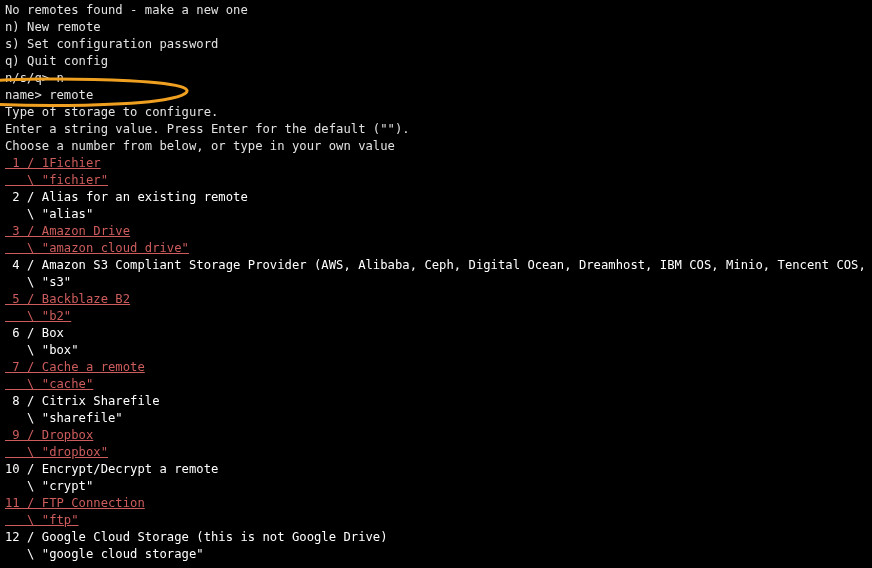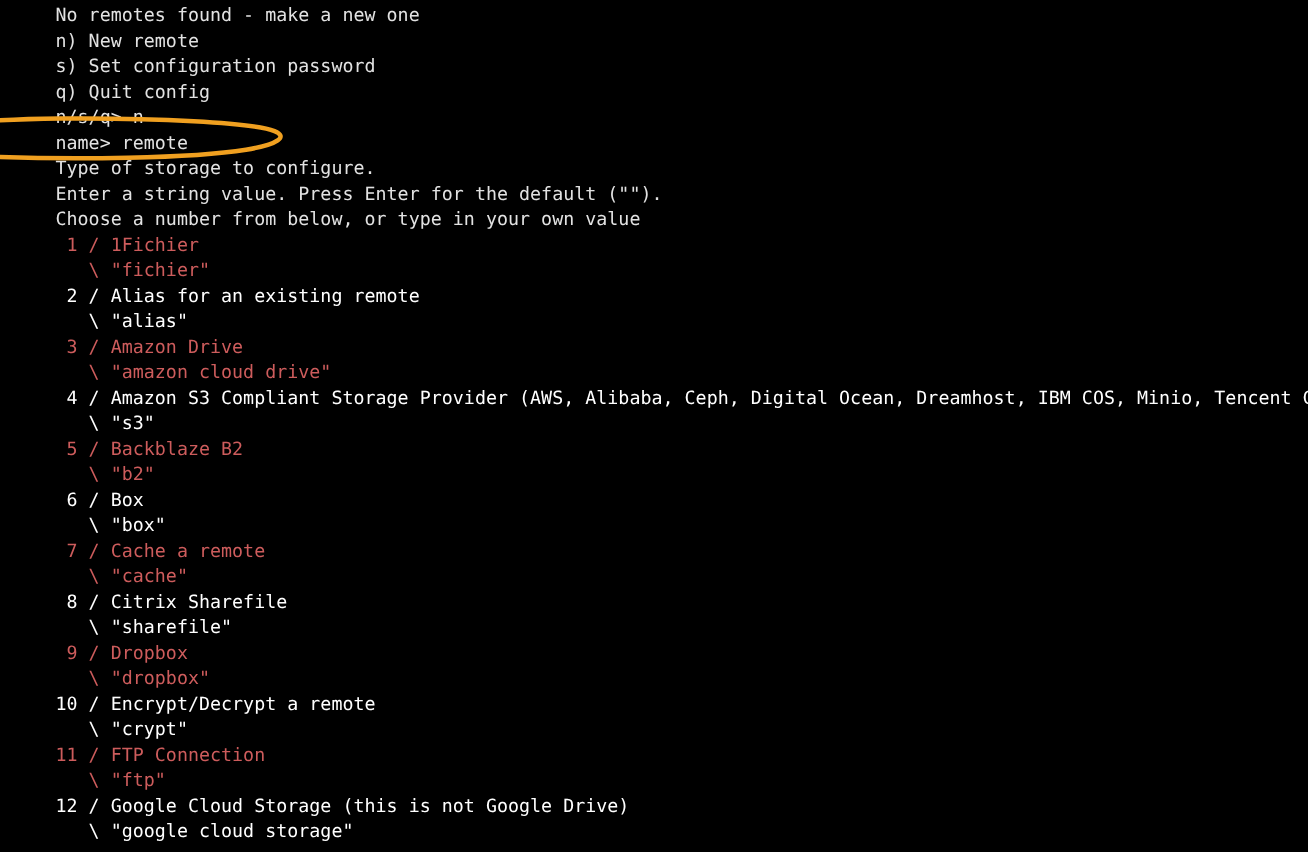--- a/index.html
+++ b/index.html
@@ -34,25 +34,24 @@
     font-size: 12.2px;
     line-height: 17px;
     letter-spacing: 0.02px;
     white-space: pre;
     font-family: "DejaVu Sans Mono", "Liberation Mono", monospace;
   }
 
   .line {
     height: 17px;
     white-space: pre;
-    margin-left: 32px;
   }
 
   .c-white  { color: #e2e2e2; }
-  .c-red    { color: #cd5c5c; }
+  .c-red    { color: #cd5c5c; text-decoration: underline; }
   .c-green  { color: #ffffff; }
 
   
   #annotation-layer {
     position: absolute;
     left: 0;
     top: 0;
     width: 872px;
     height: 568px;
     pointer-events: none;

